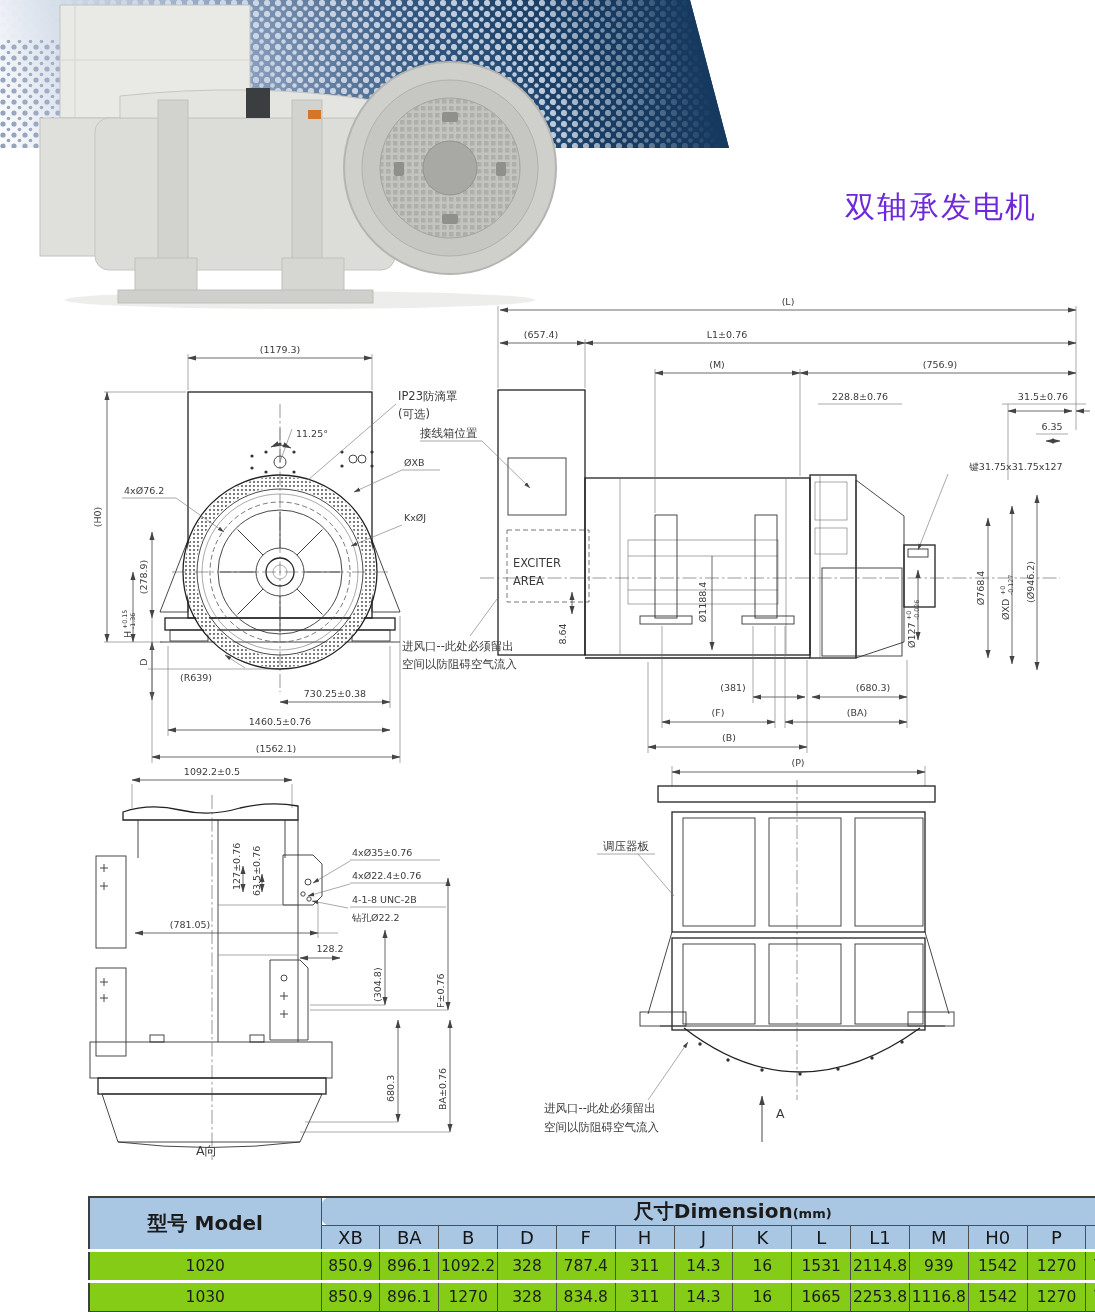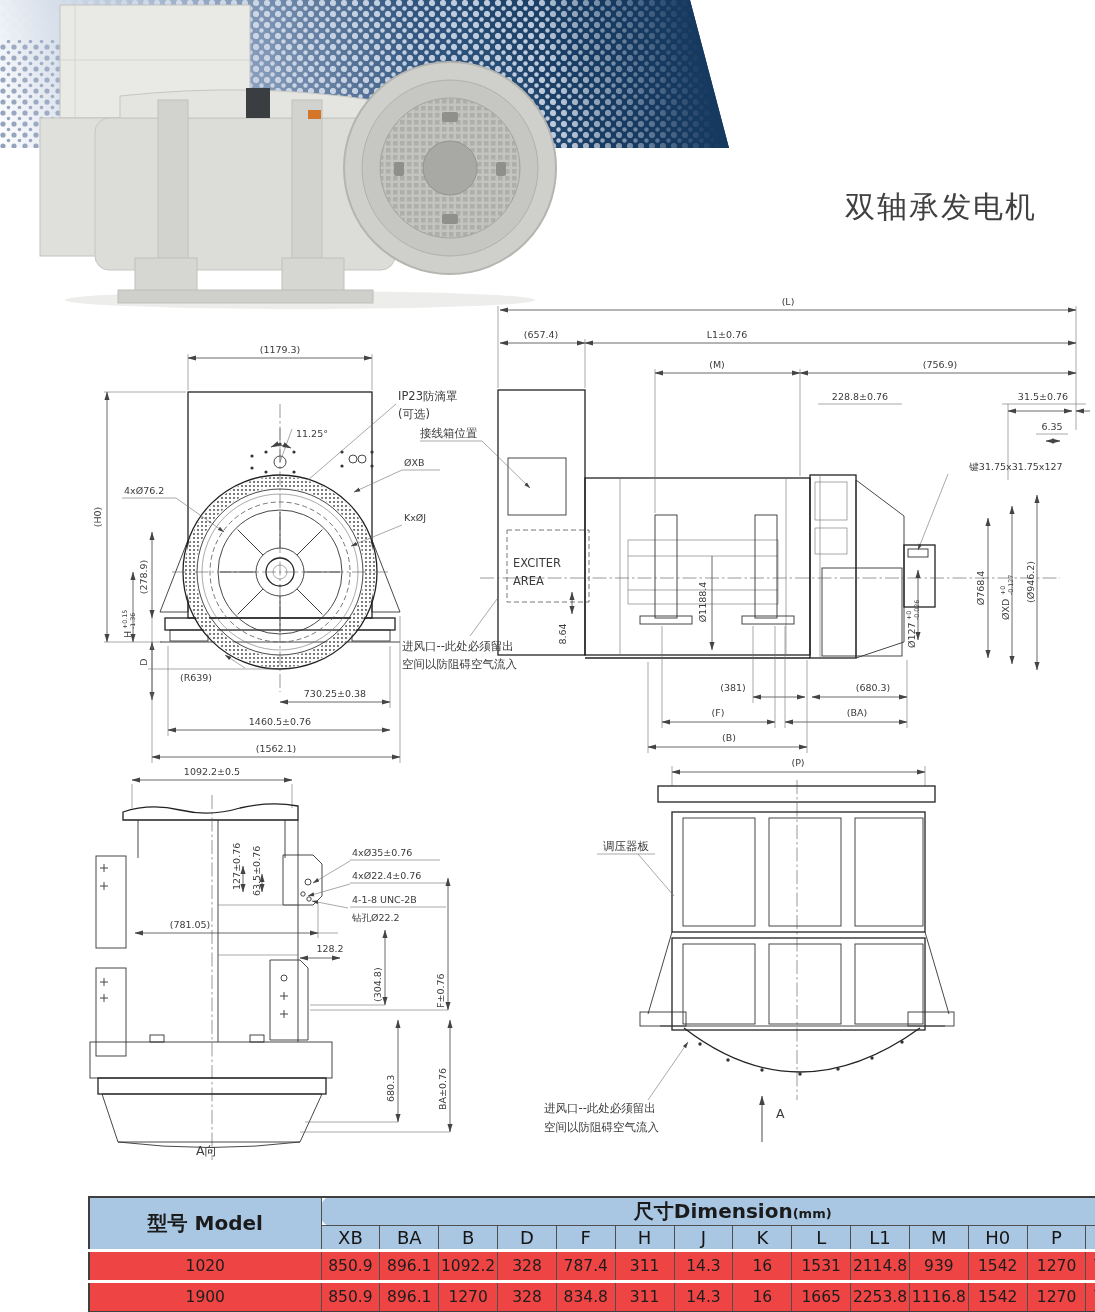--- a/index.html
+++ b/index.html
@@ -1,19 +1,19 @@
 <!DOCTYPE html>
 <html><head>
 <meta charset="utf-8">
 <style>
   html,body{margin:0;padding:0;background:#fff;}
   .page{position:relative;width:1095px;height:1312px;background:#fff;overflow:hidden;
         font-family:"DejaVu Sans",sans-serif;}
   .drawing-svg{position:absolute;left:0;top:0;}
-  .title-block{position:absolute;left:845px;top:192px;color:#404040;text-align:right;}
+  .title-block{position:absolute;left:845px;top:192px;color:#6d28d9;text-align:right;}
   .title-zh{font-size:30px;letter-spacing:2px;font-weight:500;line-height:1.0;}
   .title-en{font-size:26px;font-weight:400;line-height:1.15;}
   svg text{font-family:"DejaVu Sans",sans-serif;fill:#3b3b3b;}
   .t9{font-size:9.5px;}
   .t6{font-size:6.3px;}
   .t11{font-size:11.5px;}
   .t12{font-size:12.5px;}
   .out{stroke:#222;stroke-width:1.3;fill:none;}
   .med{stroke:#333;stroke-width:0.9;fill:none;}
   .thin{stroke:#6e6e6e;stroke-width:0.6;fill:none;}
@@ -24,21 +24,21 @@
   .dim-table{position:absolute;left:88px;top:1196px;width:1058px;border-collapse:collapse;
              table-layout:fixed;border:2px solid #3f3f3f;}
   .dim-table th,.dim-table td{border:1px solid #4f4f4f;text-align:center;padding:0;
              overflow:hidden;white-space:nowrap;}
   .hdr{background:#a9c6e3;}
   .model-hdr{font-size:20px;font-weight:bold;color:#1b1b1b;}
   .dim-hdr{font-size:13px;font-weight:bold;color:#1b1b1b;height:27px;border-radius:10px;}
   .dim-hdr .zh{font-size:20px;}
   .dim-hdr .en{font-size:20px;}
   .col-hdr{font-size:18px;font-weight:500;height:23px;color:#161616;margin-top:40px;}
-  .data-row td{background:#ef4444;height:28px;font-size:15.5px;color:#1d1d1d;}
+  .data-row td{background:#84cc16;height:28px;font-size:15.5px;color:#1d1d1d;}
   .data-row{border-top:3px solid #ffffff;}
   .model-cell{font-size:17px;}
 </style>
 </head>
 <body>
 
 <div class="page">
 
 <svg class="drawing-svg" width="1095" height="1190" viewBox="0 0 1095 1190">
   <defs>
@@ -526,21 +526,21 @@
       <td>14.3</td>
       <td>16</td>
       <td>1531</td>
       <td>2114.8</td>
       <td>939</td>
       <td>1542</td>
       <td>1270</td>
       <td>787.4</td>
     </tr>
     <tr class="data-row">
-      <td class="model-cell">1900</td>
+      <td class="model-cell">1030</td>
       <td>850.9</td>
       <td>896.1</td>
       <td>1270</td>
       <td>328</td>
       <td>834.8</td>
       <td>311</td>
       <td>14.3</td>
       <td>16</td>
       <td>1665</td>
       <td>2253.8</td>

